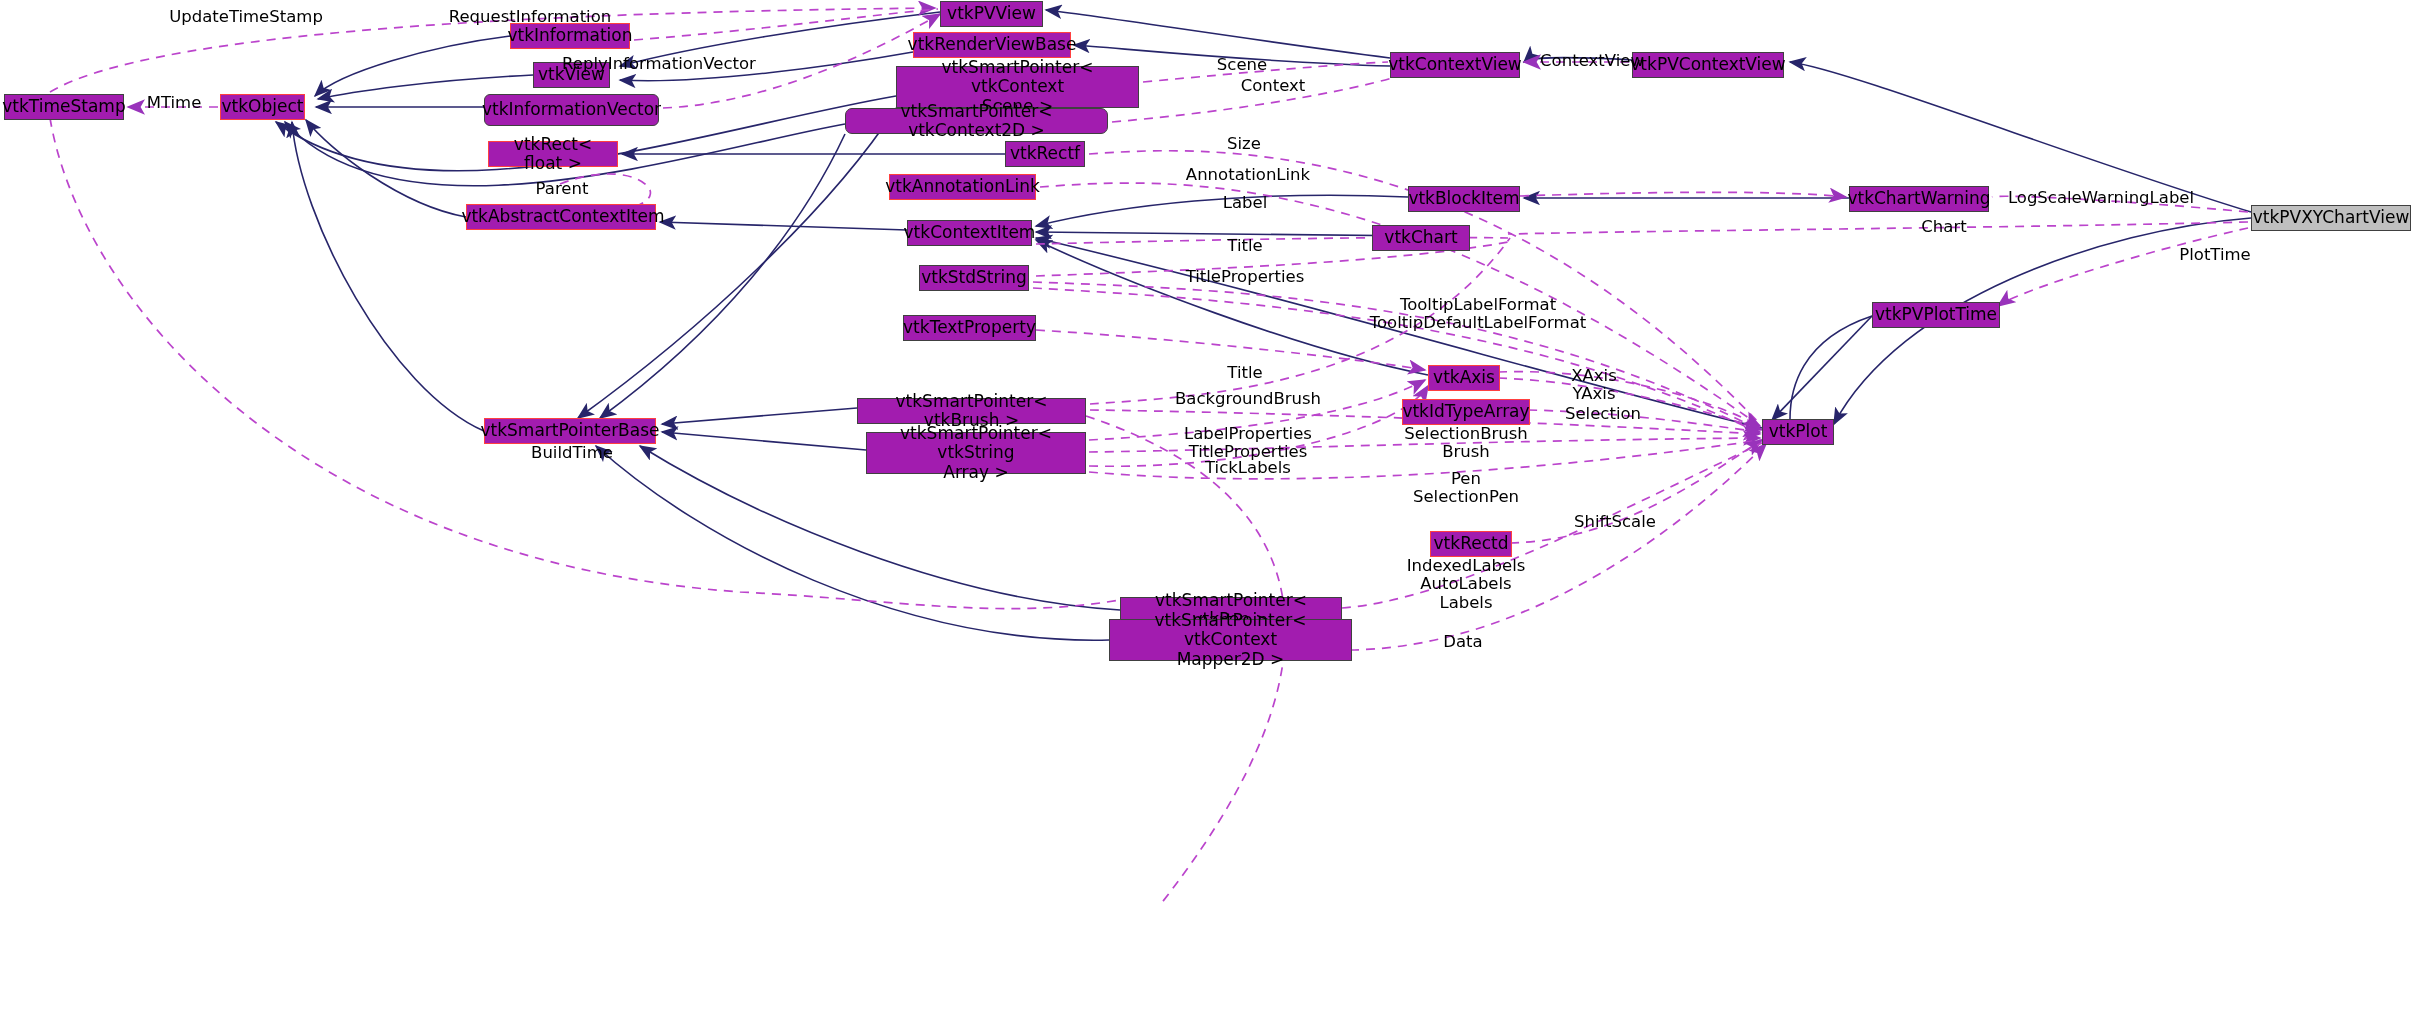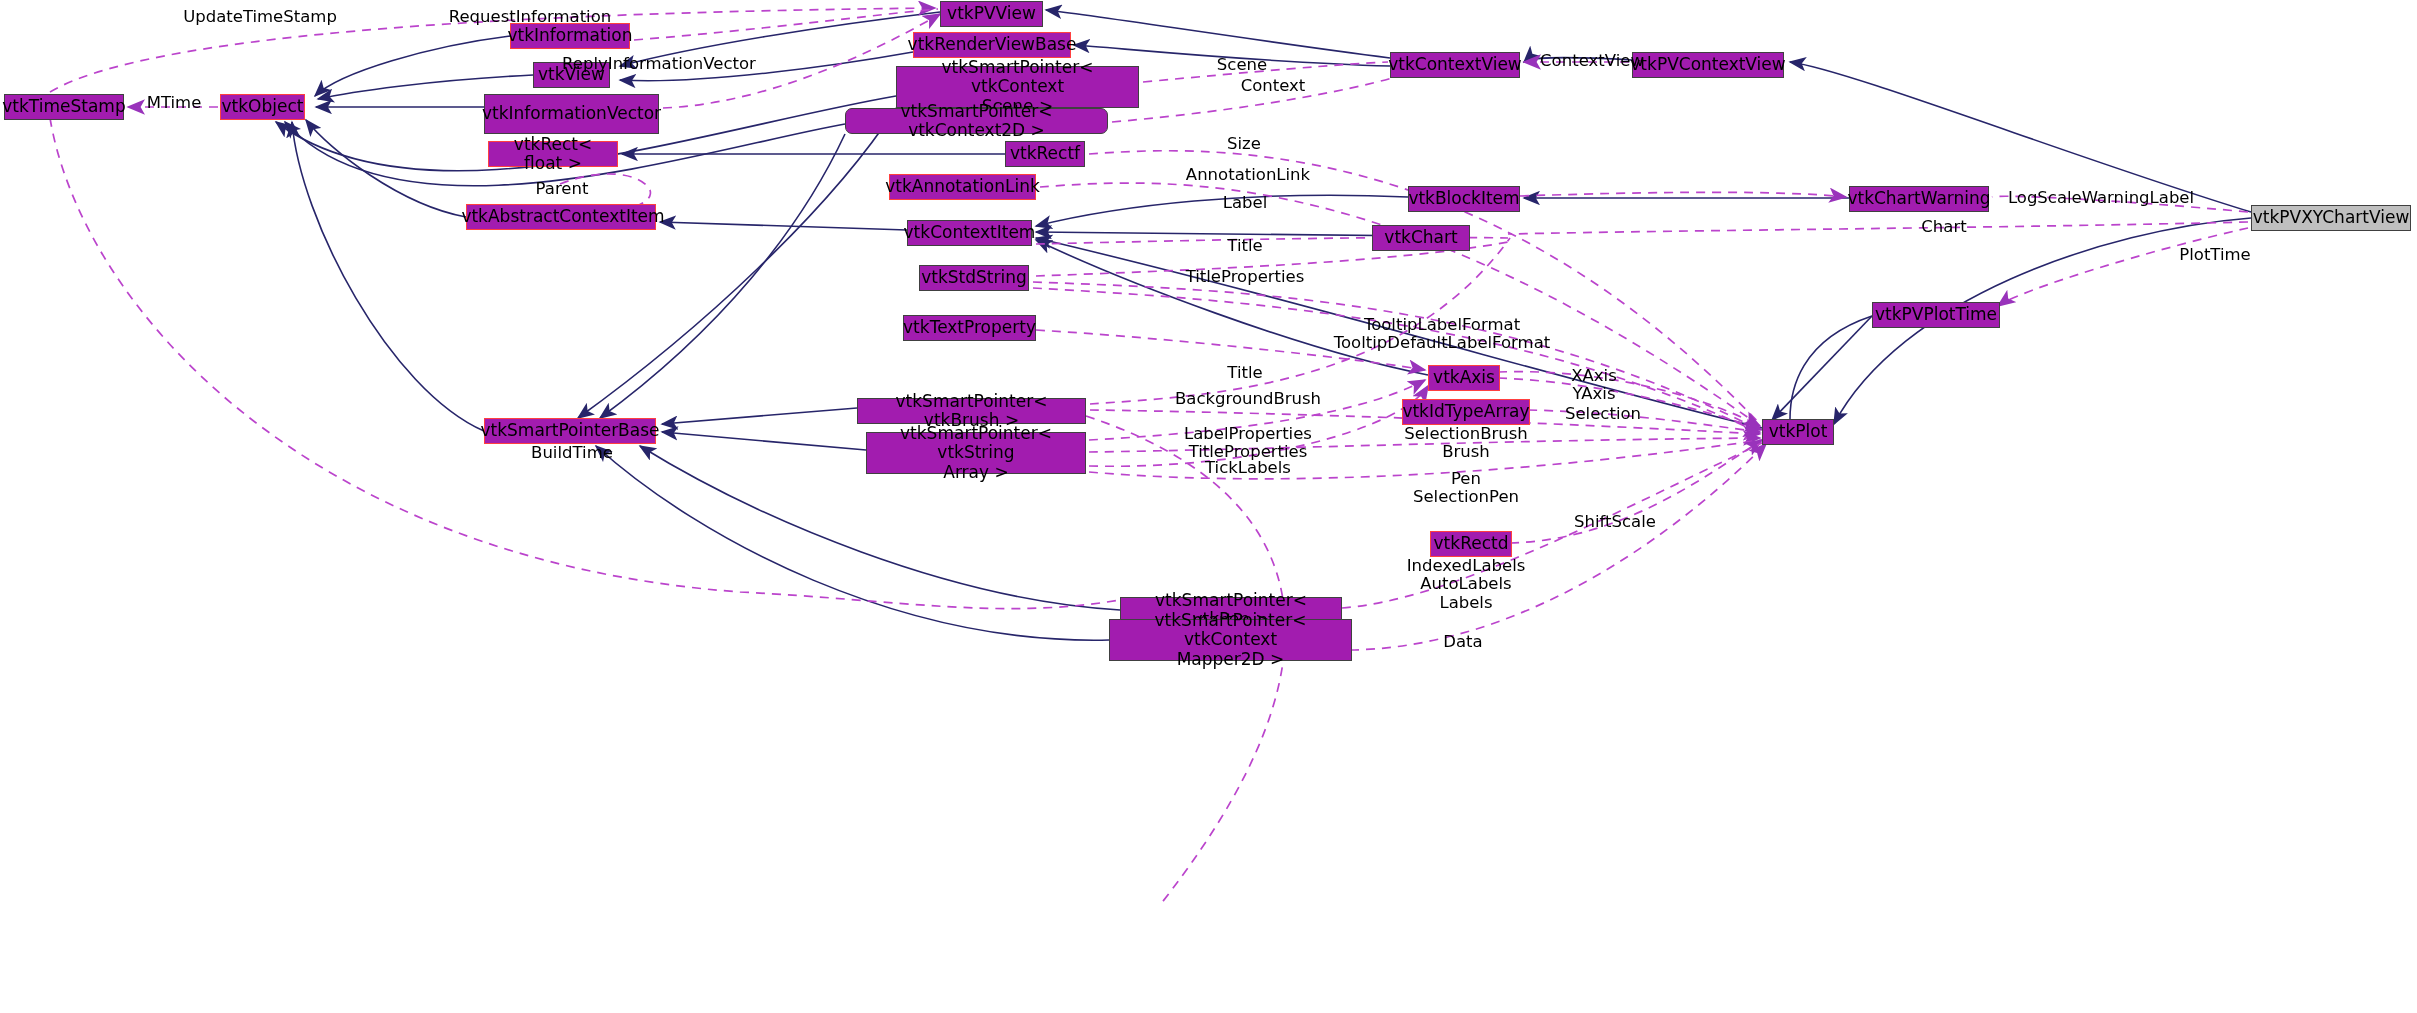--- a/index.html
+++ b/index.html
@@ -106,21 +106,21 @@
   <path class="usage" d="M1350,650 C1500,648 1650,560 1766,444" marker-end="url(#au)"></path>
   <path class="usage" d="M1086,416 C1250,470 1400,600 1160,905"></path>
   <path class="usage" d="M50,118 C80,300 300,560 740,592 C900,600 1000,620 1120,600"></path>
   <path class="usage" d="M560,184 C600,168 640,172 650,190 C655,205 620,212 600,214" marker-end="url(#au)"></path>
 </svg>
 
 <div class="node plain" style="left:4px;top:94px;width:120px;height:26px;">vtkTimeStamp</div>
 <div class="node red" style="left:220px;top:94px;width:85px;height:26px;">vtkObject</div>
 <div class="node red" style="left:510px;top:23px;width:120px;height:26px;">vtkInformation</div>
 <div class="node plain" style="left:533px;top:62px;width:77px;height:26px;">vtkView</div>
-<div class="node plain" style="left:484px;top:94px;width:175px;height:40px;">vtkInformationVector</div>
+<div class="node plain" style="left:484px;top:94px;width:175px;height:32px;border-radius:6px;">vtkInformationVector</div>
 <div class="node red" style="left:488px;top:141px;width:130px;height:26px;">vtkRect&lt; float &gt;</div>
 <div class="node red" style="left:466px;top:204px;width:190px;height:26px;padding-left:8px;">vtkAbstractContextItem</div>
 <div class="node red" style="left:484px;top:418px;width:172px;height:26px;">vtkSmartPointerBase</div>
 <div class="node plain" style="left:940px;top:1px;width:103px;height:26px;">vtkPVView</div>
 <div class="node red" style="left:913px;top:32px;width:158px;height:26px;">vtkRenderViewBase</div>
 <div class="node plain" style="left:896px;top:66px;width:243px;height:42px;">vtkSmartPointer&lt; vtkContext
 Scene &gt;</div>
 <div class="node plain" style="left:845px;top:108px;width:263px;height:26px;border-radius:7px;">vtkSmartPointer&lt; vtkContext2D &gt;</div>
 <div class="node plain" style="left:1005px;top:141px;width:80px;height:26px;">vtkRectf</div>
 <div class="node red" style="left:889px;top:174px;width:147px;height:26px;">vtkAnnotationLink</div>
@@ -138,36 +138,36 @@
 <div class="node plain" style="left:1408px;top:186px;width:112px;height:26px;">vtkBlockItem</div>
 <div class="node plain" style="left:1372px;top:225px;width:98px;height:26px;">vtkChart</div>
 <div class="node plain" style="left:1849px;top:186px;width:140px;height:26px;">vtkChartWarning</div>
 <div class="node red" style="left:1428px;top:365px;width:72px;height:26px;">vtkAxis</div>
 <div class="node red" style="left:1402px;top:399px;width:128px;height:26px;">vtkIdTypeArray</div>
 <div class="node red" style="left:1430px;top:531px;width:82px;height:26px;">vtkRectd</div>
 <div class="node plain" style="left:1762px;top:419px;width:72px;height:26px;">vtkPlot</div>
 <div class="node plain" style="left:1872px;top:302px;width:128px;height:26px;">vtkPVPlotTime</div>
 <div class="node cur" style="left:2251px;top:205px;width:160px;height:26px;">vtkPVXYChartView</div>
 
-<div class="elabel" style="left:260px;top:8px;text-align:right;">UpdateTimeStamp</div>
+<div class="elabel" style="left:246px;top:8px;text-align:right;">UpdateTimeStamp</div>
 <div class="elabel" style="left:498px;top:8px;margin-left:32px;">RequestInformation</div>
 <div class="elabel" style="left:174px;top:94px;">MTime</div>
 <div class="elabel" style="left:659px;top:55px;">ReplyInformationVector</div>
 <div class="elabel" style="left:1242px;top:56px;">Scene</div>
 <div class="elabel" style="left:1245px;top:77px;margin-left:28px;">Context</div>
 <div class="elabel" style="left:1592px;top:52px;">ContextView</div>
 <div class="elabel" style="left:1244px;top:135px;">Size</div>
 <div class="elabel" style="left:1248px;top:166px;">AnnotationLink</div>
 <div class="elabel" style="left:1245px;top:194px;">Label</div>
 <div class="elabel" style="left:2101px;top:189px;">LogScaleWarningLabel</div>
 <div class="elabel" style="left:1920px;top:218px;margin-left:24px;">Chart</div>
 <div class="elabel" style="left:1245px;top:237px;">Title</div>
 <div class="elabel" style="left:1245px;top:268px;">TitleProperties</div>
 <div class="elabel" style="left:2215px;top:246px;">PlotTime</div>
-<div class="elabel" style="left:1442px;top:296px;margin-top:20px;">TooltipLabelFormat
+<div class="elabel" style="left:1478px;top:296px;">TooltipLabelFormat
 TooltipDefaultLabelFormat</div>
 <div class="elabel" style="left:1245px;top:364px;">Title</div>
 <div class="elabel" style="left:1594px;top:367px;">XAxis
 YAxis</div>
 <div class="elabel" style="left:1248px;top:390px;">BackgroundBrush</div>
 <div class="elabel" style="left:1603px;top:405px;">Selection</div>
 <div class="elabel" style="left:1248px;top:425px;">LabelProperties
 TitleProperties</div>
 <div class="elabel" style="left:1466px;top:425px;">SelectionBrush
 Brush</div>

